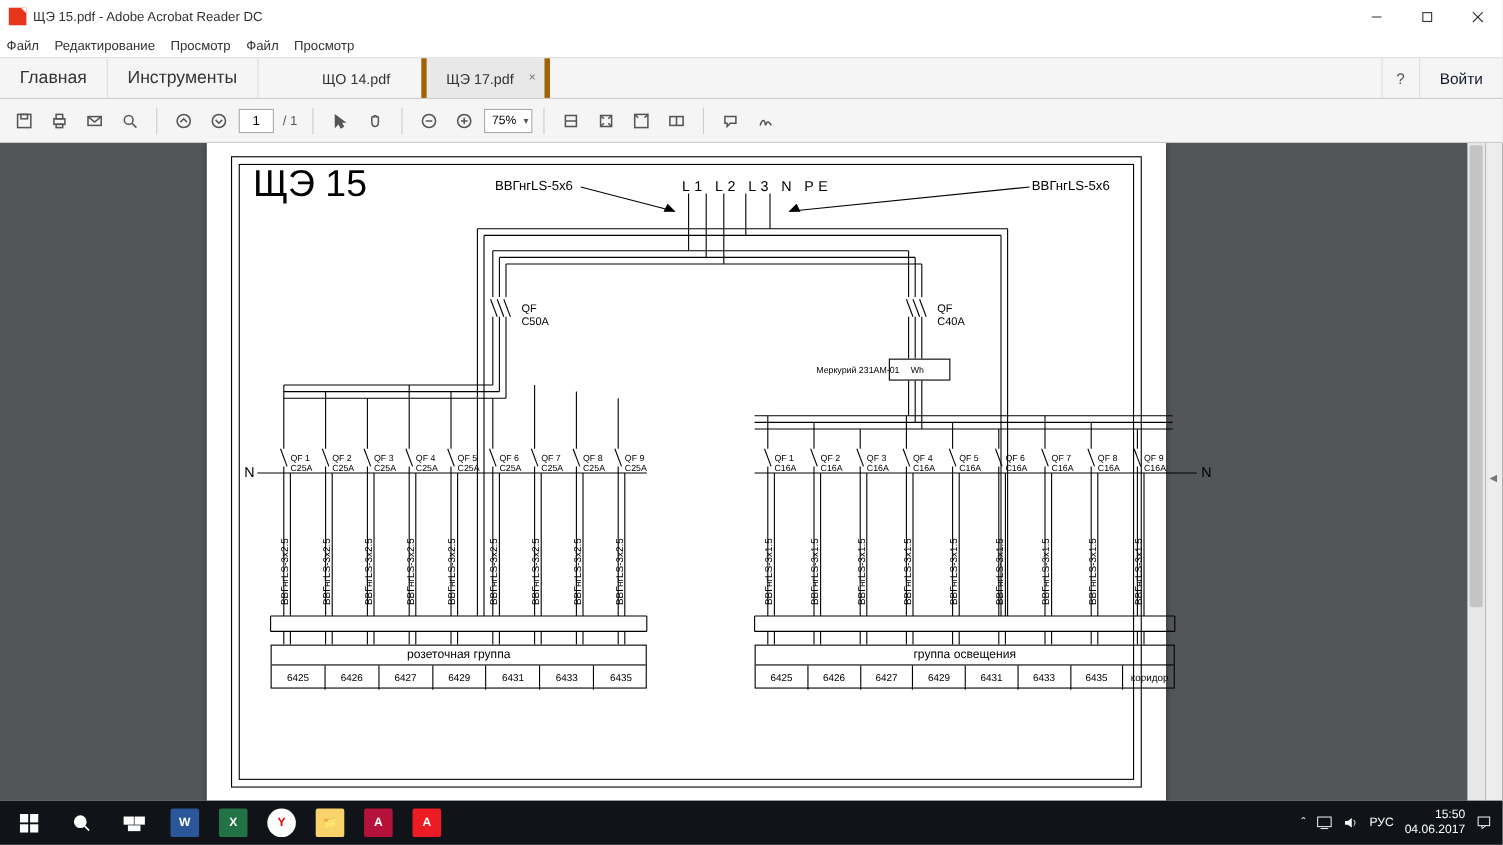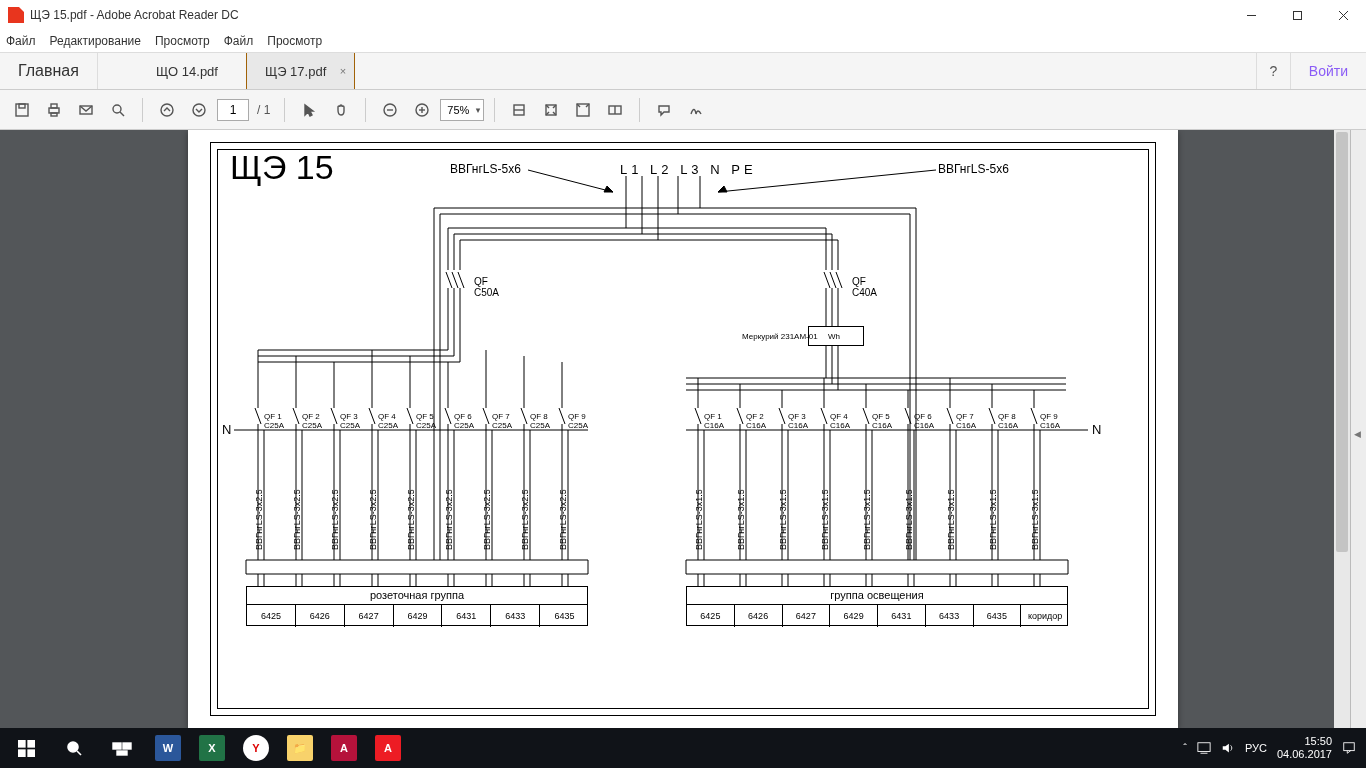--- a/index.html
+++ b/index.html
@@ -13,40 +13,40 @@
 .window-controls div { width: 46px; height: 30px; display: flex; align-items: center; justify-content: center; cursor: pointer; }
 .window-controls svg { stroke: #333; stroke-width: 1; fill: none; }
 
 
 .menubar { height: 22px; display: flex; align-items: center; padding: 0 6px; font-size: 12px; gap: 14px; color: #333; background:#fff; }
 .menubar span { cursor: pointer; }
 
 
 .approw { height: 38px; background: #f5f5f5; border-top: 1px solid #ddd; border-bottom: 1px solid #ccc; display: flex; align-items: stretch; }
 .approw .navtab { padding: 0 18px; display: flex; align-items: center; font-size: 16px; color: #333; border-right: 1px solid #ddd; cursor: pointer; }
-.approw .doctab { padding: 0 28px 0 18px; display: flex; align-items: center; font-size: 13px; color: #333; border-right: 1px solid #a16207; position: relative; cursor: pointer; }
+.approw .doctab { padding: 0 28px 0 18px; display: flex; align-items: center; font-size: 13px; color: #333; border-right: 5px solid #a16207; position: relative; cursor: pointer; }
 .approw .doctab.active { background: #e8e8e8; }
 .approw .doctab .x { position: absolute; right: 8px; font-size: 11px; color: #777; }
 .approw .spacer { flex: 1; }
 .approw .help { width: 34px; display:flex;align-items:center;justify-content:center;border-left:1px solid #ddd;font-size:14px;color:#555;cursor:pointer;}
-.approw .login { padding: 0 18px; display:flex;align-items:center;font-size:14px;color:#8b5cf6;border-left:1px solid #ddd;cursor:pointer;text-align:center;}
+.approw .login { padding: 0 18px; display:flex;align-items:center;font-size:14px;color:#0f172a;border-left:1px solid #ddd;cursor:pointer;text-align:center;}
 
 
 .toolbar { height: 40px; background: #f5f5f5; border-bottom: 1px solid #ccc; display:flex; align-items:center; padding:0 8px; gap:4px;}
 .tbtn { width:28px;height:28px;display:flex;align-items:center;justify-content:center;cursor:pointer;border-radius:2px;}
 .tbtn svg { stroke:#555; fill:none; stroke-width:1.4; }
 .tsep { width:1px;height:24px;background:#ccc;margin:0 6px;}
 .pagebox { width:32px;height:22px;border:1px solid #aaa;background:#fff;text-align:center;font-size:12px;line-height:20px;}
 .pgof { font-size:12px;color:#555;padding:0 4px;}
 .zoomsel { height:22px;border:1px solid #aaa;background:#fff;font-size:11px;padding:0 14px 0 6px;display:flex;align-items:center;position:relative;cursor:pointer;}
 .zoomsel::after{content:"▾";position:absolute;right:3px;font-size:9px;color:#555;}
 
 
 .docarea { position:absolute; top:130px; left:0; right:0; bottom:40px; background:#535659; overflow:hidden;}
-.page { position:absolute; left:188px; top:0; width:990px; height:598px; background:#fff; box-shadow:0 2px 6px rgba(0,0,0,.4);}
+.page { position:absolute; left:188px; top:0; width:872px; height:598px; background:#fff; box-shadow:0 2px 6px rgba(0,0,0,.4);}
 .frame { position:absolute; left:22px; top:12px; right:22px; bottom:12px; border:1.5px solid #000;}
 .subframe { position:absolute; left:6px; top:6px; right:6px; bottom:6px; border:1px solid #000;}
 
 .schtitle { position:absolute; left:42px; top:18px; font-size:34px; font-family:Arial; font-weight:400;color:#000;}
 
 
 .toplabel { position:absolute; top:32px; font-size:12px; color:#000; font-family:Arial;}
 
 
 .phases { position:absolute; top:32px; left:432px; font-size:13px; letter-spacing:4px;font-family:Arial;}
@@ -114,20 +114,21 @@
 <div class="menubar">
   <span>Файл</span>
   <span>Редактирование</span>
   <span>Просмотр</span>
   <span>Файл</span>
   <span>Просмотр</span>
 </div>
 
 <div class="approw">
   <div class="navtab">Главная</div>
+  <div class="navtab">Инструменты</div>
   <div style="width:40px"></div>
   <div class="doctab">
       <span>ЩО 14.pdf</span>
     </div>
   <div class="doctab active">
       <span>ЩЭ 17.pdf</span>
       <span class="x">×</span>
     </div>
   <div class="spacer"></div>
   <div class="help">?</div>

